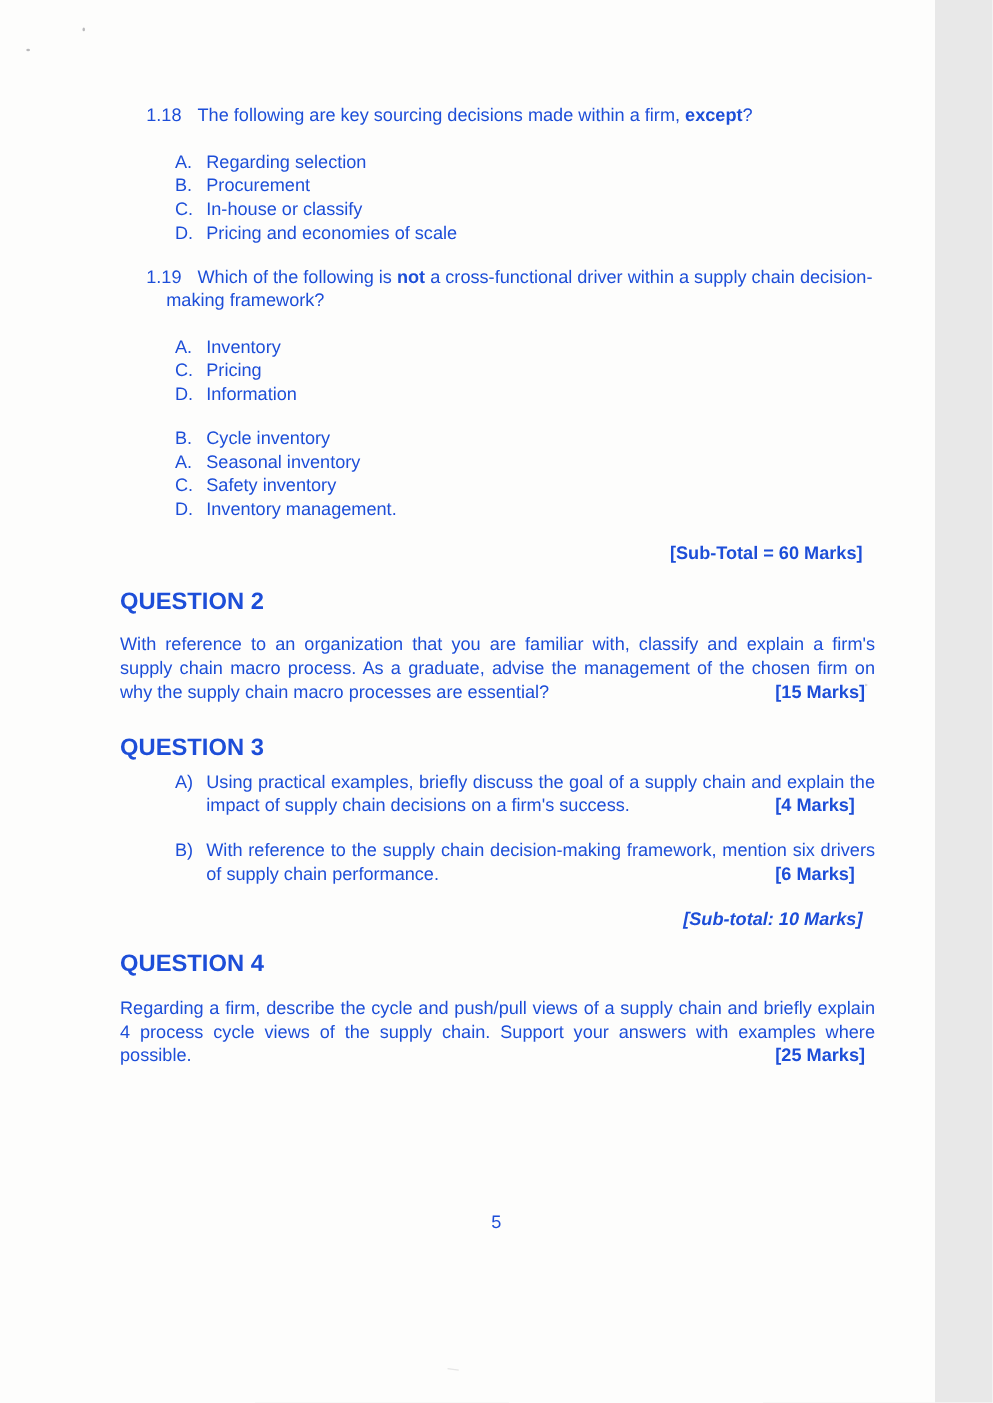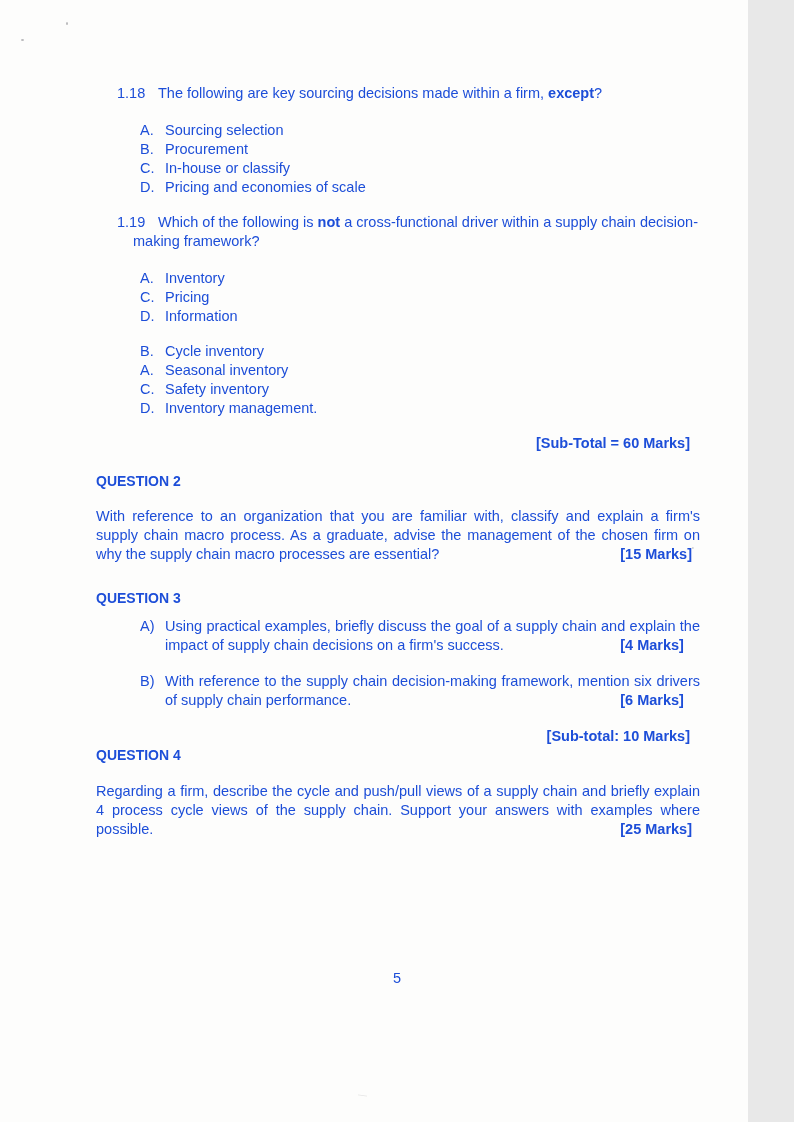--- a/index.html
+++ b/index.html
@@ -38,23 +38,23 @@
   .opt-letter { display:inline-block; width:25px; }
 
   .bold { font-weight:bold; }
 
   .subtotal {
     text-align:right;
     font-weight:bold;
     padding-right:10px;
   }
   .subtotal-1 { margin-bottom:19px; }
-  .subtotal-2 { margin-bottom:0; }
+  .subtotal-2 { margin-bottom:16px;font-style:italic; }
 
-  .qheader { font-weight:bold; font-size:14px; line-height:19px; }
+  .qheader { font-weight:bold; font-size:19px; line-height:19px; }
   .qheader-2 { margin-bottom:16px; }
   .qheader-3 { margin-bottom:9px; }
   .qheader-4 { margin-bottom:17px; }
 
   .qpara {
     position:relative;
     text-align:justify;
     margin-bottom:25px;
   }
   .qpara-last { margin-bottom:0; }
@@ -98,21 +98,21 @@
   <div class="speck s1"></div>
   <div class="speck s2"></div>
   <div class="speck s3"></div>
   <div class="speck s4"></div>
 
   <div class="content">
 
     <section class="mcq">
       <p class="mcq-q"><span class="mcq-num">1.18</span><span>The following are key sourcing decisions made within a firm, </span><span class="bold">except</span><span>?</span></p>
       <div class="opts">
-        <p class="opt"><span class="opt-letter">A.</span><span>Sourcing selection</span></p>
+        <p class="opt"><span class="opt-letter">A.</span><span>Regarding selection</span></p>
         <p class="opt"><span class="opt-letter">B.</span><span>Procurement</span></p>
         <p class="opt"><span class="opt-letter">C.</span><span>In-house or classify</span></p>
         <p class="opt"><span class="opt-letter">D.</span><span>Pricing and economies of scale</span></p>
       </div>
     </section>
 
     <section class="mcq">
       <p class="mcq-q"><span class="mcq-num">1.19</span><span>Which of the following is </span><span class="bold">not</span><span> a cross-functional driver within a supply chain decision-making framework?</span></p>
       <div class="opts">
         <p class="opt"><span class="opt-letter">A.</span><span>Inventory</span></p>

